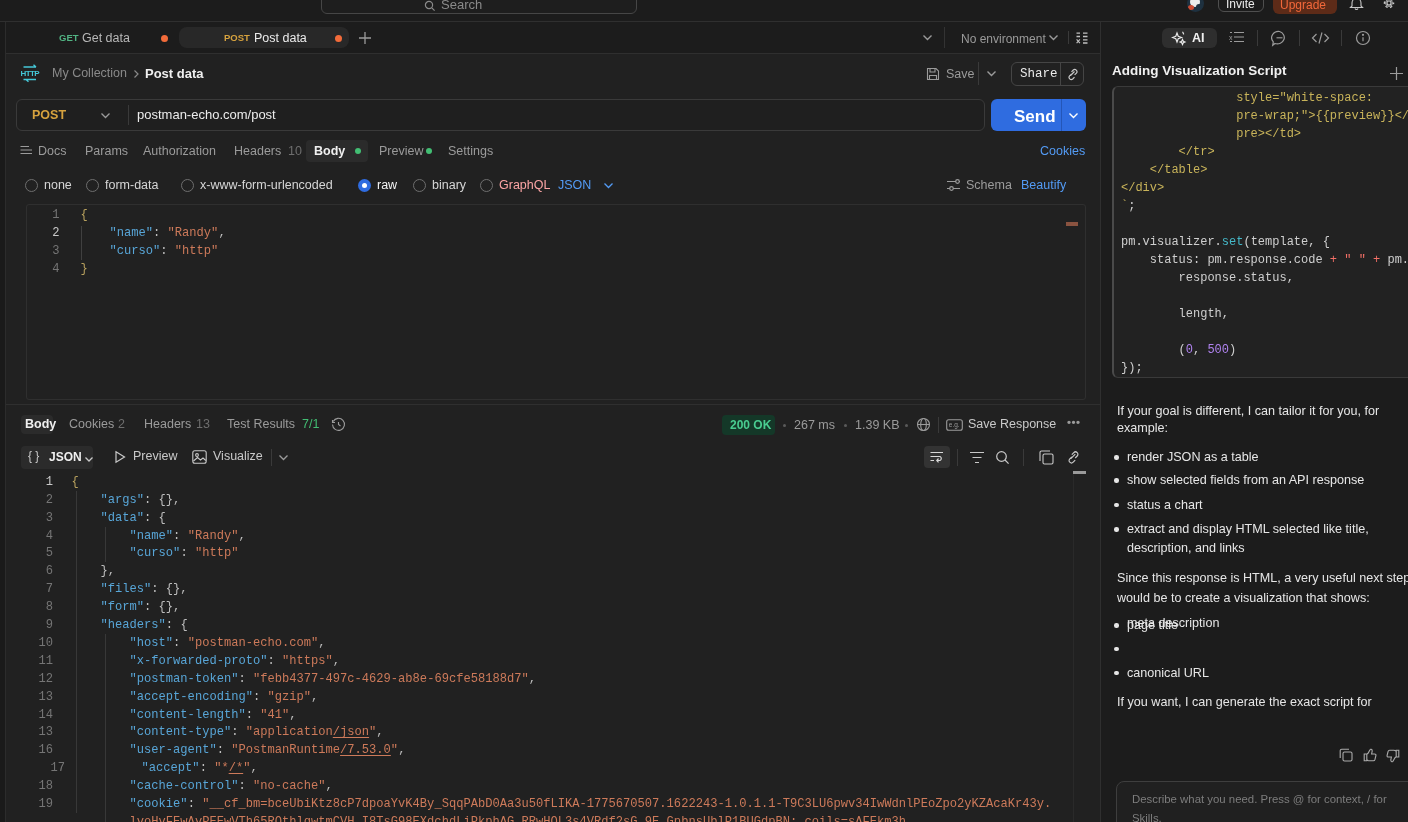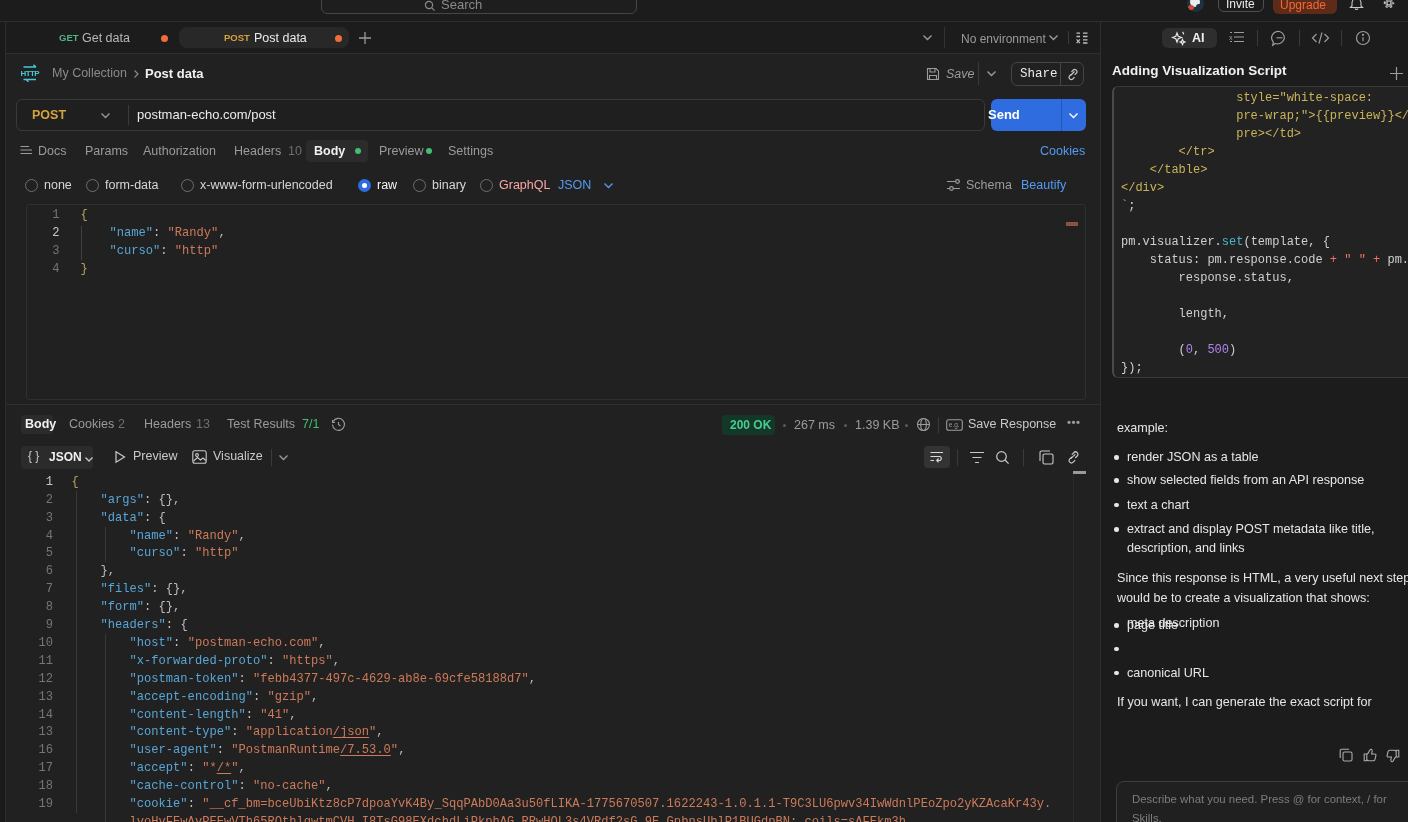--- a/index.html
+++ b/index.html
@@ -106,41 +106,41 @@
 <div class="abs" style="left:52px;top:66px;font-size:12.5px;color:#8a8a8a;">My Collection</div>
 <svg class="abs" style="left:132px;top:69px;" width="8" height="10" viewBox="0 0 8 10">
       <path d="M2.5 1.5 L6 5 L2.5 8.5" fill="none" stroke="#8a8a8a" stroke-width="1.2"></path>
     </svg>
 <div class="abs" style="left:145px;top:66px;font-size:13px;font-weight:bold;color:#f0f0f0;">Post data</div>
 
 <svg class="abs" style="left:926px;top:67px;" width="14" height="14" viewBox="0 0 14 14" fill="none" stroke="#9b9b9b" stroke-width="1.1">
       <path d="M1.5 1.5 H10 L12.5 4 V12.5 H1.5 Z"></path>
       <path d="M4 1.5 V5 H9 V1.5 M3.5 12.5 V8.5 H10.5 V12.5"></path>
     </svg>
-<div class="abs" style="left:946px;top:67px;font-size:12.5px;color:#9b9b9b;font-style:italic;">Save</div>
+<div class="abs" style="left:946px;top:67px;font-size:12.5px;color:#9b9b9b;">Save</div>
 <div class="vline" style="left:978px;top:62px;height:23px;background:#3a3a3a;"></div>
 <svg class="abs" style="left:986px;top:70px;" width="11" height="8" viewBox="0 0 11 8">
       <path d="M1.5 1.5 L5.5 5.5 L9.5 1.5" fill="none" stroke="#9b9b9b" stroke-width="1.4"></path>
     </svg>
 <div class="abs" style="left:1011px;top:62px;width:73px;height:24px;border:1px solid #454545;border-radius:6px;"></div>
 <div class="abs" style="left:1020px;top:67px;font-size:12.5px;color:#ececec;font-family:Liberation Mono, monospace;">Share</div>
 <div class="vline" style="left:1060px;top:62px;height:24px;background:#454545;"></div>
 <svg class="abs" style="left:1066px;top:68px;" width="13" height="13" viewBox="0 0 13 13" fill="none" stroke="#c9c9c9" stroke-width="1.2">
       <path d="M5.5 7.5 L9.5 3.5 M6.5 3.8 L8.3 2 A2.2 2.2 0 0 1 11.4 5.1 L9.6 6.9 M6.4 6.1 L4.6 7.9 A2.2 2.2 0 0 0 7.7 11 L9.5 9.2" transform="translate(-1,0)"></path>
     </svg>
 
 <div class="abs" style="left:16px;top:99px;width:969px;height:32px;border:1px solid #3a3a3a;border-radius:6px;background:#1f1f1f;"></div>
 <div class="abs" style="left:32px;top:108px;font-size:12.5px;font-weight:bold;color:#d6a23e;">POST</div>
 <svg class="abs" style="left:100px;top:112px;" width="11" height="8" viewBox="0 0 11 8">
       <path d="M1.5 1.5 L5.5 5.5 L9.5 1.5" fill="none" stroke="#9a9a9a" stroke-width="1.3"></path>
     </svg>
 <div class="vline" style="left:128px;top:105px;height:20px;background:#3a3a3a;"></div>
 <div class="abs" style="left:137px;top:107px;font-size:13px;color:#ececec;">postman-echo.com/post</div>
 <div class="abs" style="left:991px;top:99px;width:95px;height:32px;background:#2f6ce0;border-radius:6px;"></div>
-<div class="abs" style="left:988px;top:107px;font-size:13px;font-weight:bold;color:#fff;">Send</div>
+<div class="abs" style="left:1014px;top:107px;font-size:17px;font-weight:bold;color:#fff;">Send</div>
 <div class="vline" style="left:1061px;top:99px;height:32px;background:#2456b8;"></div>
 <svg class="abs" style="left:1068px;top:112px;" width="11" height="8" viewBox="0 0 11 8">
       <path d="M1.5 1.5 L5.5 5.5 L9.5 1.5" fill="none" stroke="#fff" stroke-width="1.4"></path>
     </svg>
 
 <svg class="abs" style="left:20px;top:145px;" width="13" height="12" viewBox="0 0 13 12" stroke="#9b9b9b" stroke-width="1.2">
       <path d="M0.5 1.5 H9 M0.5 5 H12 M0.5 8.5 H12"></path>
     </svg>
 <div class="abs" style="left:38px;top:144px;font-size:12.5px;color:#9b9b9b;">Docs</div>
 <div class="abs" style="left:85px;top:144px;font-size:12.5px;color:#9b9b9b;">Params</div>
@@ -283,21 +283,21 @@
 <div class="ln mono" style="left:0;top:580.2px;"><span style="display:inline-block;width:53px;text-align:right;color:#757575;">7</span><span style="display:inline-block;width:18.5px;"></span>    <span class="key">"files"</span><span class="pun">: </span><span class="pun">{},</span></div>
 <div class="ln mono" style="left:0;top:598.1px;"><span style="display:inline-block;width:53px;text-align:right;color:#757575;">8</span><span style="display:inline-block;width:18.5px;"></span>    <span class="key">"form"</span><span class="pun">: </span><span class="pun">{},</span></div>
 <div class="ln mono" style="left:0;top:616.0px;"><span style="display:inline-block;width:53px;text-align:right;color:#757575;">9</span><span style="display:inline-block;width:18.5px;"></span>    <span class="key">"headers"</span><span class="pun">: </span><span class="pun">{</span></div>
 <div class="ln mono" style="left:0;top:633.9px;"><span style="display:inline-block;width:53px;text-align:right;color:#757575;">10</span><span style="display:inline-block;width:18.5px;"></span>        <span class="key">"host"</span><span class="pun">: </span><span class="str">"postman-echo.com"</span><span class="pun">,</span></div>
 <div class="ln mono" style="left:0;top:651.8px;"><span style="display:inline-block;width:53px;text-align:right;color:#757575;">11</span><span style="display:inline-block;width:18.5px;"></span>        <span class="key">"x-forwarded-proto"</span><span class="pun">: </span><span class="str">"https"</span><span class="pun">,</span></div>
 <div class="ln mono" style="left:0;top:669.7px;"><span style="display:inline-block;width:53px;text-align:right;color:#757575;">12</span><span style="display:inline-block;width:18.5px;"></span>        <span class="key">"postman-token"</span><span class="pun">: </span><span class="str">"febb4377-497c-4629-ab8e-69cfe58188d7"</span><span class="pun">,</span></div>
 <div class="ln mono" style="left:0;top:687.6px;"><span style="display:inline-block;width:53px;text-align:right;color:#757575;">13</span><span style="display:inline-block;width:18.5px;"></span>        <span class="key">"accept-encoding"</span><span class="pun">: </span><span class="str">"gzip"</span><span class="pun">,</span></div>
 <div class="ln mono" style="left:0;top:705.5px;"><span style="display:inline-block;width:53px;text-align:right;color:#757575;">14</span><span style="display:inline-block;width:18.5px;"></span>        <span class="key">"content-length"</span><span class="pun">: </span><span class="str">"41"</span><span class="pun">,</span></div>
 <div class="ln mono" style="left:0;top:723.4px;"><span style="display:inline-block;width:53px;text-align:right;color:#757575;">13</span><span style="display:inline-block;width:18.5px;"></span>        <span class="key">"content-type"</span><span class="pun">: </span><span class="str">"application</span><span class="stru">/json</span><span class="str">"</span><span class="pun">,</span></div>
 <div class="ln mono" style="left:0;top:741.3px;"><span style="display:inline-block;width:53px;text-align:right;color:#757575;">16</span><span style="display:inline-block;width:18.5px;"></span>        <span class="key">"user-agent"</span><span class="pun">: </span><span class="str">"PostmanRuntime</span><span class="stru">/7.53.0</span><span class="str">"</span><span class="pun">,</span></div>
-<div class="ln mono" style="left:0;top:759.2px;"><span style="display:inline-block;width:53px;text-align:right;color:#757575;">17</span><span style="display:inline-block;width:18.5px;"></span>        <span class="key">"accept"</span><span class="pun">: </span><span class="str">"*</span><span class="stru">/*</span><span class="str">"</span><span class="pun">,</span></div>
+<div class="ln mono" style="left:0;top:759.2px;"><span style="display:inline-block;width:53px;text-align:right;color:#757575;margin-left:12px;">17</span><span style="display:inline-block;width:18.5px;"></span>        <span class="key">"accept"</span><span class="pun">: </span><span class="str">"*</span><span class="stru">/*</span><span class="str">"</span><span class="pun">,</span></div>
 <div class="ln mono" style="left:0;top:777.1px;"><span style="display:inline-block;width:53px;text-align:right;color:#757575;">18</span><span style="display:inline-block;width:18.5px;"></span>        <span class="key">"cache-control"</span><span class="pun">: </span><span class="str">"no-cache"</span><span class="pun">,</span></div>
 <div class="ln mono" style="left:0;top:795.0px;"><span style="display:inline-block;width:53px;text-align:right;color:#757575;">19</span><span style="display:inline-block;width:18.5px;"></span>        <span class="key">"cookie"</span><span class="pun">: </span><span class="str">"__cf_bm=bceUbiKtz8cP7dpoaYvK4By_SqqPAbD0Aa3u50fLIKA-1775670507.1622243-1.0.1.1-T9C3LU6pwv34IwWdnlPEoZpo2yKZAcaKr43y.</span></div>
 <div class="ln mono" style="left:0;top:812.9px;"><span style="display:inline-block;width:53px;"></span><span style="display:inline-block;width:18.5px;"></span>        <span class="str">lvoHvFEwAvPEEwVTh65RQthlqwtmCVH_I8TsG98EXdchdLiPkphAG_RRwHQL3s4VRdf2sG_9E_GpbnsUblP1BUGdpBN; coils=sAFEkm3h</span></div>
 <div class="vline" style="left:75.5px;top:490.7px;height:322.2px;background:#383838;"></div>
 <div class="vline" style="left:104.5px;top:526.5px;height:35.8px;background:#383838;"></div>
 <div class="vline" style="left:104.5px;top:633.9px;height:188.1px;background:#383838;"></div>
 </div>
 
 <div class="abs" id="rightpanel" style="left:1101px;top:22px;width:307px;height:800px;background:#1c1c1c;"></div>
 <div class="vline" style="left:1100px;top:22px;height:800px;background:#2f2f2f;"></div>
@@ -338,29 +338,30 @@
 <div class="ln mono rpc" style="left:1121px;top:143px;"><span class="tpl">        &lt;/tr&gt;</span></div>
 <div class="ln mono rpc" style="left:1121px;top:161px;"><span class="tpl">    &lt;/table&gt;</span></div>
 <div class="ln mono rpc" style="left:1121px;top:179px;"><span class="tpl">&lt;/div&gt;</span></div>
 <div class="ln mono rpc" style="left:1121px;top:197px;"><span class="tpl">`</span><span class="cw">;</span></div>
 <div class="ln mono rpc" style="left:1121px;top:233px;"><span class="cw">pm.visualizer.</span><span class="cb">set</span><span class="cw">(template, {</span></div>
 <div class="ln mono rpc" style="left:1121px;top:251px;"><span class="cw">    status: pm.response.code </span><span class="cr">+ " " +</span><span class="cw"> pm.</span></div>
 <div class="ln mono rpc" style="left:1121px;top:269px;"><span class="cw">        response.status,</span></div>
 <div class="ln mono rpc" style="left:1121px;top:305px;"><span class="cw">        length,</span></div>
 <div class="ln mono rpc" style="left:1121px;top:341px;"><span class="cw">        (</span><span class="cp">0</span><span class="cw">, </span><span class="cp">500</span><span class="cw">)</span></div>
 <div class="ln mono rpc" style="left:1121px;top:359px;"><span class="cw">});</span></div>
+<div class="rptxt" style="left:1117px;top:402px;">If your goal is different, I can tailor it for you, for</div>
 <div class="rptxt" style="left:1117px;top:419px;">example:</div>
 <div class="abs" style="left:1114px;top:455px;width:4.5px;height:4.5px;border-radius:50%;background:#e6e6e6;"></div>
 <div class="rptxt" style="left:1127px;top:448px;">render JSON as a table</div>
 <div class="abs" style="left:1114px;top:478px;width:4.5px;height:4.5px;border-radius:50%;background:#e6e6e6;"></div>
 <div class="rptxt" style="left:1127px;top:471px;">show selected fields from an API response</div>
 <div class="abs" style="left:1114px;top:502.5px;width:4.5px;height:4.5px;border-radius:50%;background:#e6e6e6;"></div>
-<div class="rptxt" style="left:1127px;top:495.5px;">text a chart</div>
+<div class="rptxt" style="left:1127px;top:495.5px;">status a chart</div>
 <div class="abs" style="left:1114px;top:527px;width:4.5px;height:4.5px;border-radius:50%;background:#e6e6e6;"></div>
-<div class="rptxt" style="left:1127px;top:520px;">extract and display POST metadata like title,</div>
+<div class="rptxt" style="left:1127px;top:520px;">extract and display HTML selected like title,</div>
 <div class="rptxt" style="left:1127px;top:539px;">description, and links</div>
 <div class="rptxt" style="left:1117px;top:569px;">Since this response is HTML, a very useful next step</div>
 <div class="rptxt" style="left:1117px;top:588.5px;">would be to create a visualization that shows:</div>
 <div class="abs" style="left:1114px;top:623px;width:4.5px;height:4.5px;border-radius:50%;background:#e6e6e6;"></div>
 <div class="rptxt" style="left:1127px;top:616px;">page title</div>
 <div class="abs" style="left:1114px;top:646.5px;width:4.5px;height:4.5px;border-radius:50%;background:#e6e6e6;"></div>
 <div class="rptxt" style="left:1127px;top:614px;">meta description</div>
 <div class="abs" style="left:1114px;top:670.7px;width:4.5px;height:4.5px;border-radius:50%;background:#e6e6e6;"></div>
 <div class="rptxt" style="left:1127px;top:663.7px;">canonical URL</div>
 <div class="rptxt" style="left:1117px;top:692.6px;">If you want, I can generate the exact script for</div>

